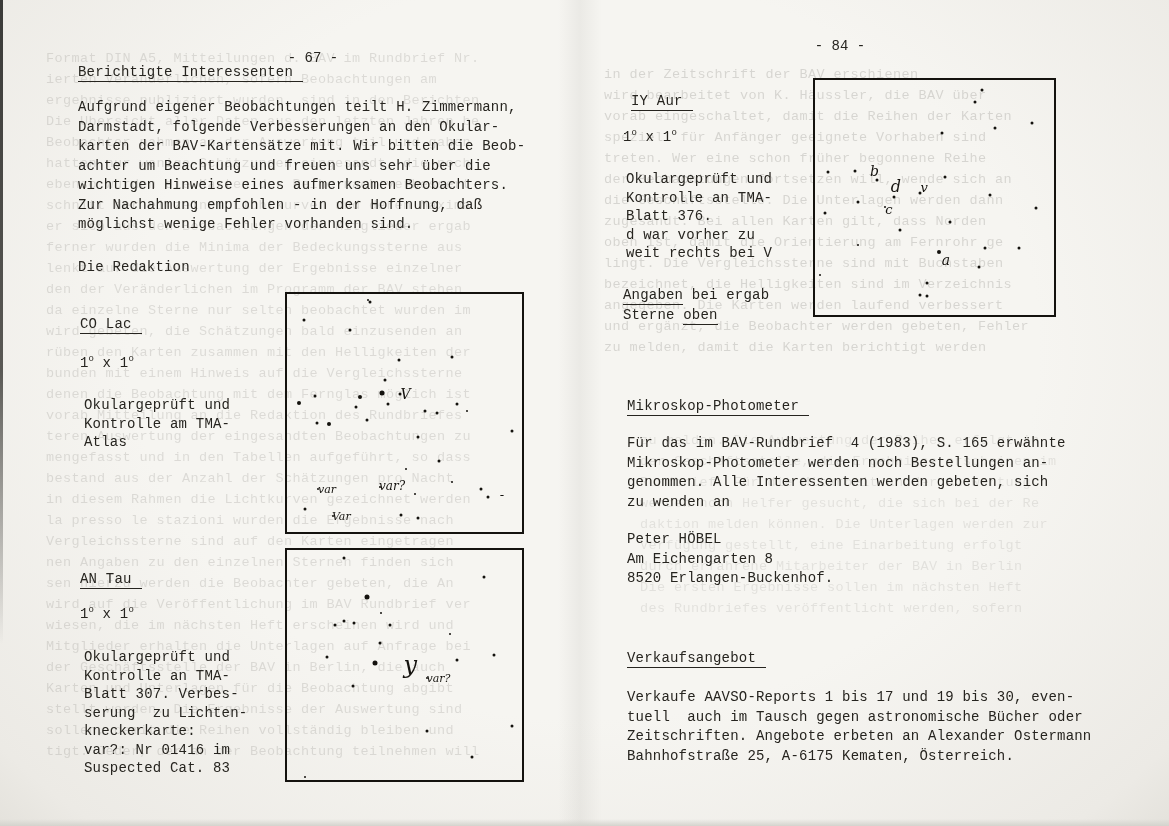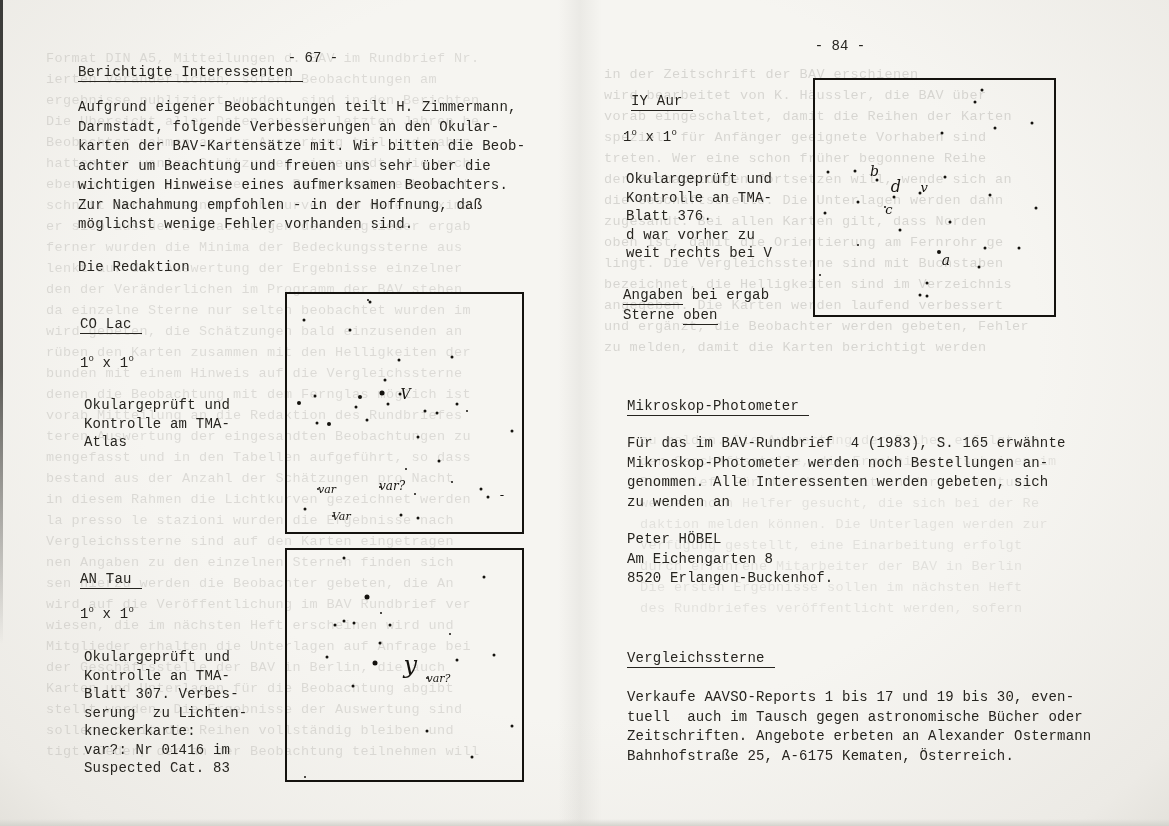--- a/index.html
+++ b/index.html
@@ -248,20 +248,20 @@
 
     <div class="txt" style="left:627px;top:397px;"><span class="u head">Mikroskop-Photometer</span></div>
     <div class="txt" style="left:627px;top:434px;">Für das im BAV-Rundbrief  4 (1983), S. 165 erwähnte
 Mikroskop-Photometer werden noch Bestellungen an-
 genommen. Alle Interessenten werden gebeten, sich
 zu wenden an</div>
     <div class="txt" style="left:627px;top:530px;">Peter HÖBEL
 Am Eichengarten 8
 8520 Erlangen-Buckenhof.</div>
 
-    <div class="txt" style="left:627px;top:649px;"><span class="u head">Vergleichssterne</span></div>
+    <div class="txt" style="left:627px;top:649px;"><span class="u head">Verkaufsangebot</span></div>
     <div class="txt" style="left:627px;top:688px;">Verkaufe AAVSO-Reports 1 bis 17 und 19 bis 30, even-
 tuell  auch im Tausch gegen astronomische Bücher oder
 Zeitschriften. Angebote erbeten an Alexander Ostermann
 Bahnhofstraße 25, A-6175 Kematen, Österreich.</div>
   </div>
 
 </div>
 
 </body></html>

